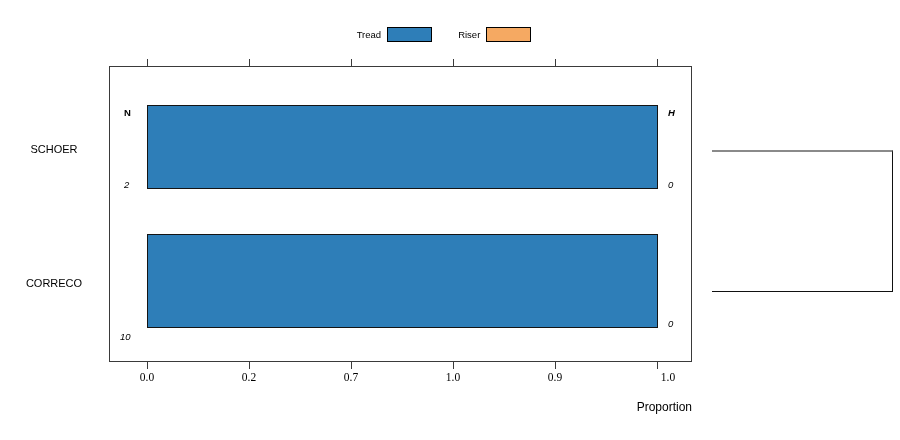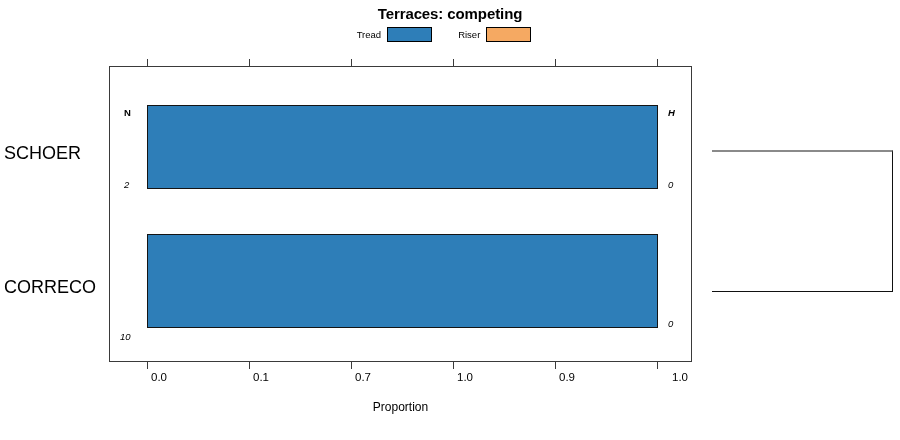--- a/index.html
+++ b/index.html
@@ -89,42 +89,42 @@
     position: absolute;
     width: 1px;
     height: 7px;
     background: #3a3a3a;
     top: 362px;
   }
   .xtick-label {
     position: absolute;
     top: 371px;
     font-size: 11.5px;
-    text-align: right;
+    text-align: center;
     width: 40px;
-    font-family: Liberation Sans, sans-serif;
+    font-family: Liberation Serif, serif;
   }
 
   .x-axis-title {
     position: absolute;
     left: 109px;
     top: 400px;
     width: 583px;
-    text-align: center;
+    text-align: right;
     font-size: 12px;
     font-family: "Liberation Sans", sans-serif;
   }
 
   
   .ylabel {
     position: absolute;
     right: 0;
     width: 100px;
-    text-align: left;
-    font-size: 18px;
+    text-align: center;
+    font-size: 11px;
     font-family: "Liberation Sans", sans-serif;
     white-space: nowrap;
   }
   .ylabel-wrap {
     position: absolute;
     left: 0;
     width: 104px;
   }
 
   
@@ -157,21 +157,20 @@
     border-bottom: 1.5px solid #111111;
     border-left: none;
     background: transparent;
   }
 </style>
 </head>
 <body>
 
 <div id="root">
 
-  <div class="chart-title">Terraces: competing</div>
 
   <div class="legend">
     <div class="legend-entry">
       <span class="legend-label">Tread</span>
       <span class="legend-swatch" id="sw-tread" style="background: rgb(46, 126, 184);"></span>
     </div>
     <div class="legend-entry">
       <span class="legend-label">Riser</span>
       <span class="legend-swatch" id="sw-riser" style="background: rgb(245, 169, 98);"></span>
     </div>
@@ -210,21 +209,21 @@
   <div class="tick-top" style="left:657px;"></div>
 
   <div class="tick-bottom" style="left:147px;"></div>
   <div class="tick-bottom" style="left:249px;"></div>
   <div class="tick-bottom" style="left:351px;"></div>
   <div class="tick-bottom" style="left:453px;"></div>
   <div class="tick-bottom" style="left:555px;"></div>
   <div class="tick-bottom" style="left:657px;"></div>
 
   <div class="xtick-label" style="left:127px;">0.0</div>
-  <div class="xtick-label" style="left:229px;">0.1</div>
+  <div class="xtick-label" style="left:229px;">0.2</div>
   <div class="xtick-label" style="left:331px;">0.7</div>
   <div class="xtick-label" style="left:433px;">1.0</div>
   <div class="xtick-label" style="left:535px;">0.9</div>
   <div class="xtick-label" style="left:648px;">1.0</div>
 
   <div class="x-axis-title">Proportion</div>
 
   <div class="side-panel"></div>
 
 </div>

